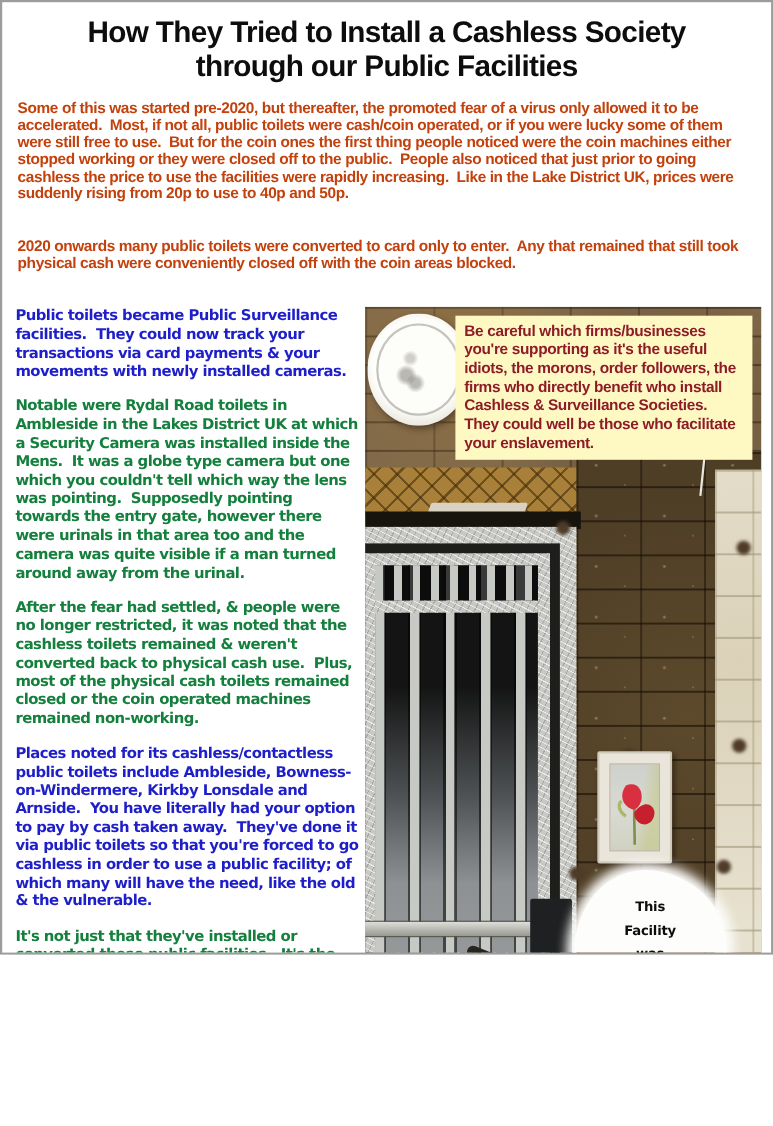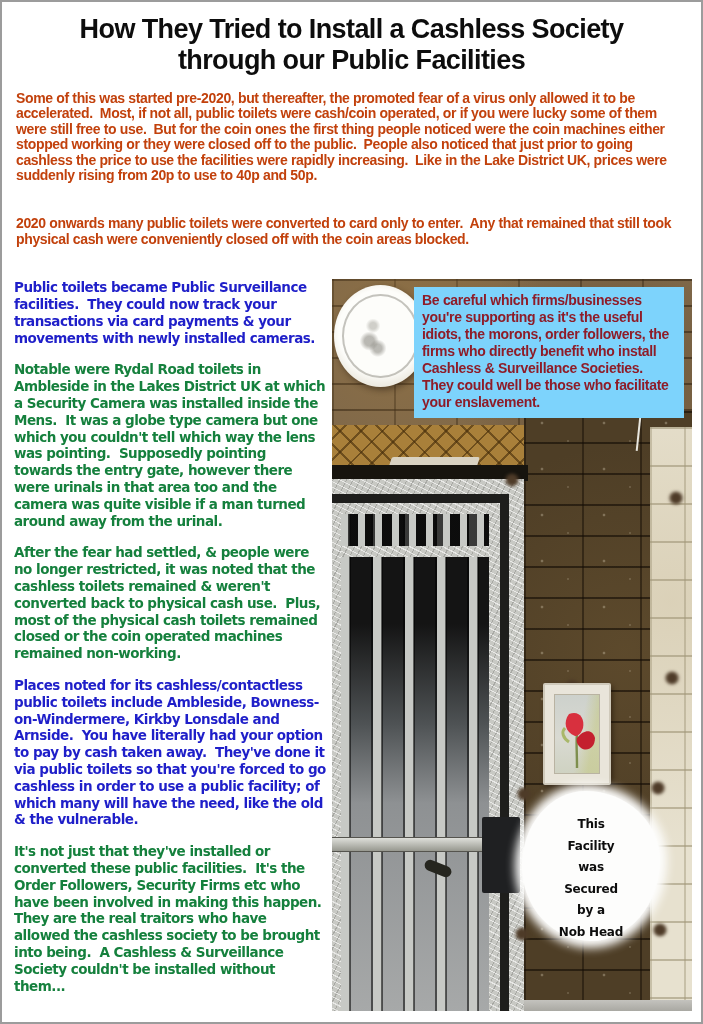--- a/index.html
+++ b/index.html
@@ -1,18 +1,18 @@
 <!DOCTYPE html>
 <html><head>
 <meta charset="utf-8">
 <style>
   * { box-sizing: border-box; }
   html,body { margin:0; padding:0; background:#fff; }
   .page {
-    position:relative; width:703px; height:1024px; overflow:hidden;
+    position:relative; width:703px; height:868px; overflow:hidden;
     background:#ffffff; border:2px solid #9c9c9c;
     font-family:"Liberation Sans", sans-serif; color:#141414;
   }
   .title {
     margin:12px 10px 0; text-align:center; font-size:27px; line-height:31px;
     font-weight:bold; letter-spacing:-0.6px; white-space:pre-line; color:#0d0d0d;
   }
   .intro {
     margin:15px 14px 0; font-size:14px; line-height:15.4px; font-weight:bold;
     letter-spacing:-0.35px; white-space:pre-wrap; color:#c2410c;
@@ -88,21 +88,21 @@
       radial-gradient(circle at 50% 46%, #fdfdfa 0 58%, #efede5 72%, #d8d4c7 100%);
     box-shadow:2px 3px 6px rgba(30,20,10,.45);
   }
   .plate::after {
     content:""; position:absolute; inset:9%; border-radius:50%;
     border:2px solid rgba(150,148,138,.55);
   }
   
   .warning-box {
     position:absolute; left:82px; top:8px; width:270px; min-height:120px;
-    background:#7dd3fc; padding:5px 8px 7px;
+    background:#fef9c3; padding:5px 8px 7px;
     font-weight:bold; font-size:14px; line-height:16.9px; letter-spacing:-0.3px;
     color:#8e1c28; white-space:pre-wrap;
   }
   
   .gate { position:absolute; left:0; top:186px; width:196px; height:546px; }
   .g-lintel { position:absolute; left:0; top:0; width:100%; height:16px; background:#17140e; }
   .plaster { position:absolute; left:58px; top:-8px; width:88px; height:12px;
     background:#d9d2c2; transform:skewX(-18deg); border-radius:2px; }
   .speckle {
     background-color:#c8c9c4;

